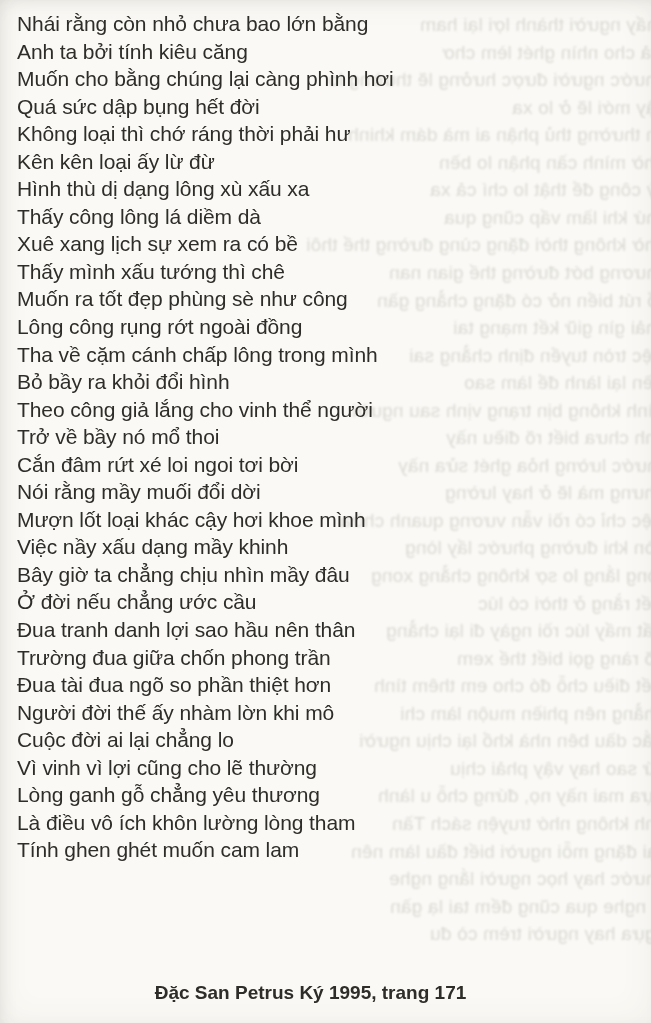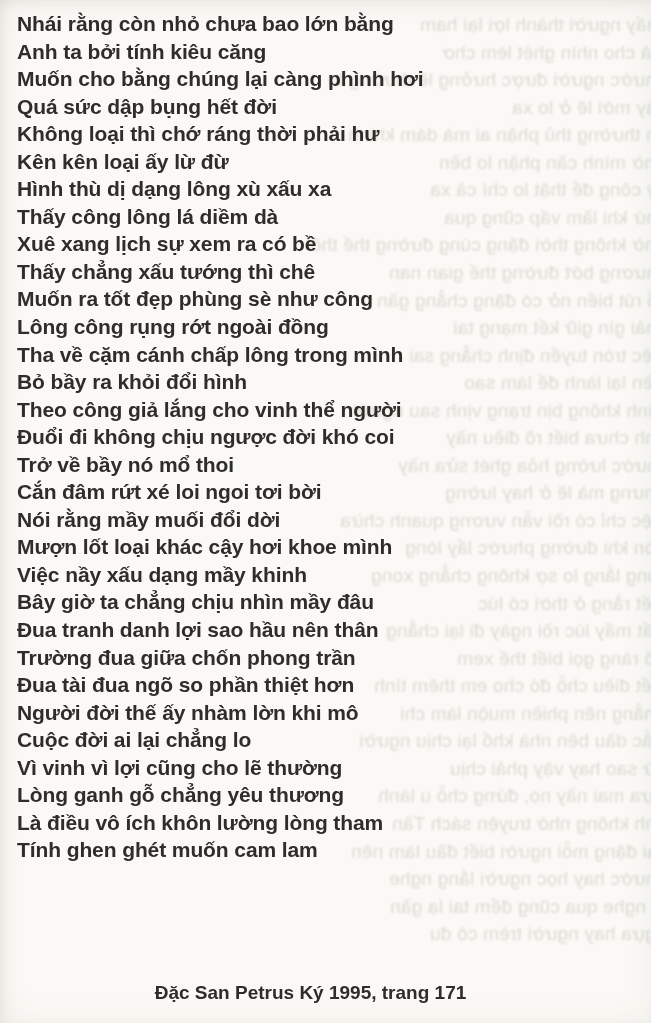--- a/index.html
+++ b/index.html
@@ -35,21 +35,20 @@
     opacity: 0.38;
     filter: blur(0.8px);
     transform: scaleX(-1);
     letter-spacing: 0.2px;
   }
   .poem {
     position: absolute;
     top: 10px;
     left: 17px;
     right: 0;
-    font-weight: bold;
   }
   .poem .line {
     height: 27.55px;
     line-height: 27.55px;
     font-size: 21px;
     color: #2e2d29;
     letter-spacing: -0.1px;
     white-space: nowrap;
   }
   .footer {
@@ -108,33 +107,33 @@
   <div class="poem">
       <div class="line">Nhái rằng còn nhỏ chưa bao lớn bằng</div>
       <div class="line">Anh ta bởi tính kiêu căng</div>
       <div class="line">Muốn cho bằng chúng lại càng phình hơi</div>
       <div class="line">Quá sức dập bụng hết đời</div>
       <div class="line">Không loại thì chớ ráng thời phải hư</div>
       <div class="line">Kên kên loại ấy lừ đừ</div>
       <div class="line">Hình thù dị dạng lông xù xấu xa</div>
       <div class="line">Thấy công lông lá diềm dà</div>
       <div class="line">Xuê xang lịch sự xem ra có bề</div>
-      <div class="line">Thấy chẳng xấu tướng thì chê</div>
+      <div class="line">Thấy mình xấu tướng thì chê</div>
       <div class="line">Muốn ra tốt đẹp phùng sè như công</div>
       <div class="line">Lông công rụng rớt ngoài đồng</div>
       <div class="line">Tha về cặm cánh chấp lông trong mình</div>
       <div class="line">Bỏ bầy ra khỏi đổi hình</div>
       <div class="line">Theo công giả lắng cho vinh thể người</div>
-      <div class="line">Đuổi đi không chịu ngược đời khó coi</div>
       <div class="line">Trở về bầy nó mổ thoi</div>
       <div class="line">Cắn đâm rứt xé loi ngoi tơi bời</div>
       <div class="line">Nói rằng mầy muối đổi dời</div>
       <div class="line">Mượn lốt loại khác cậy hơi khoe mình</div>
       <div class="line">Việc nầy xấu dạng mầy khinh</div>
       <div class="line">Bây giờ ta chẳng chịu nhìn mầy đâu</div>
+      <div class="line">Ở đời nếu chẳng ước cầu</div>
       <div class="line">Đua tranh danh lợi sao hầu nên thân</div>
       <div class="line">Trường đua giữa chốn phong trần</div>
       <div class="line">Đua tài đua ngõ so phần thiệt hơn</div>
       <div class="line">Người đời thế ấy nhàm lờn khi mô</div>
       <div class="line">Cuộc đời ai lại chẳng lo</div>
       <div class="line">Vì vinh vì lợi cũng cho lẽ thường</div>
       <div class="line">Lòng ganh gỗ chẳng yêu thương</div>
       <div class="line">Là điều vô ích khôn lường lòng tham</div>
       <div class="line">Tính ghen ghét muốn cam lam</div>
     </div>

